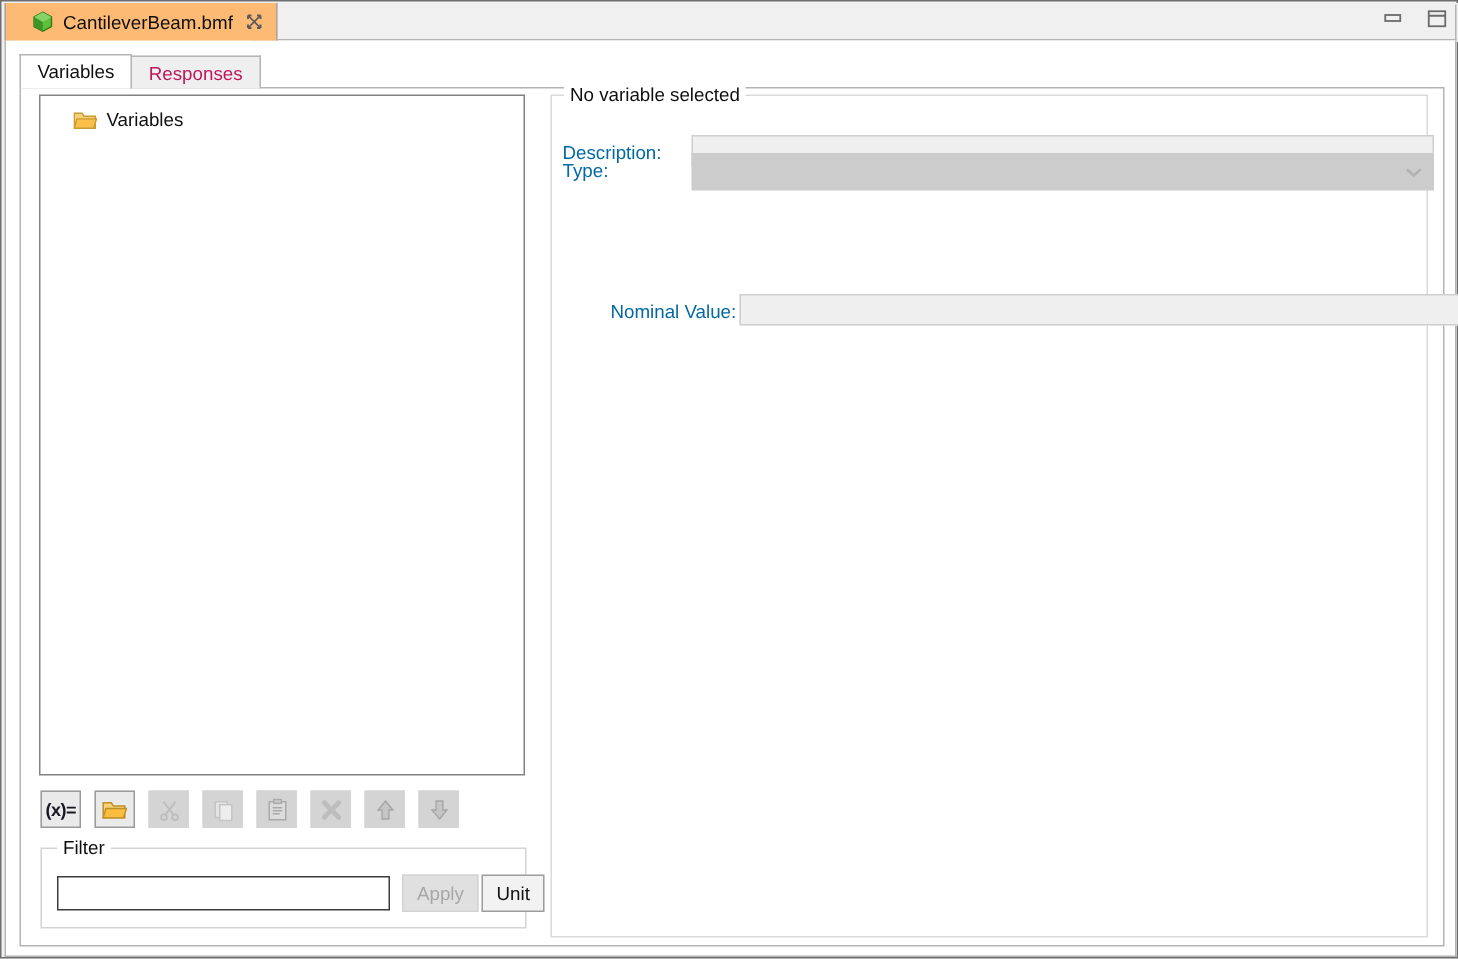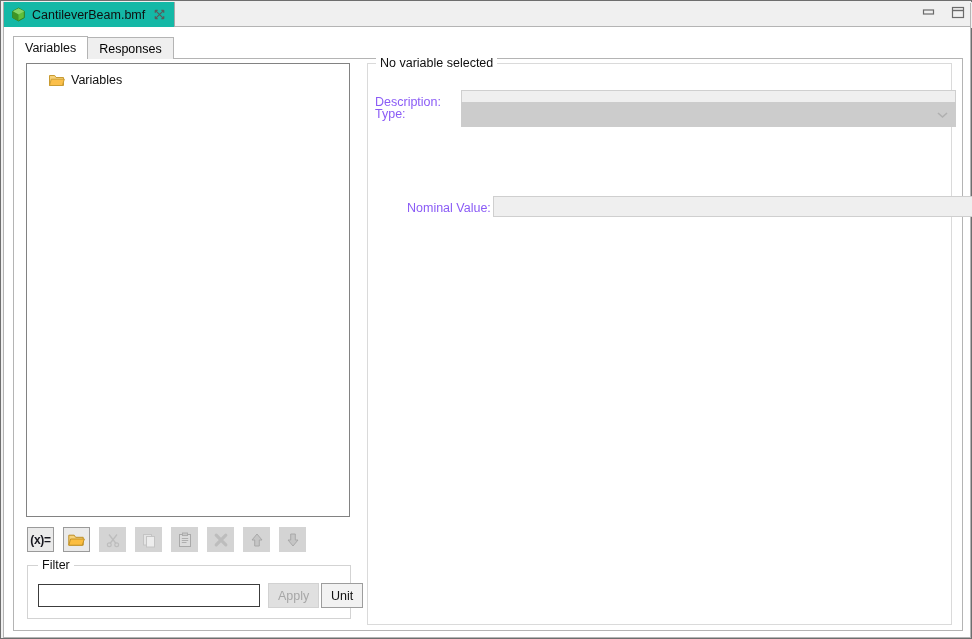--- a/index.html
+++ b/index.html
@@ -31,27 +31,27 @@
     position: absolute;
     left: 1px; top: 1px;
     width: 970px; height: 26px;
     background: #f0f0f0;
   }
   #editor-tab {
     position: absolute;
     left: 1px; top: 0px;
     height: 25px;
     box-sizing: border-box;
-    background: #14b8a6;
+    background: #fdba74;
     border: 1px solid #a8a8a8;
     border-bottom: none;
     border-top: none;
     display: flex;
     align-items: center;
-    padding: 0 8px 0 7px;
+    padding: 0 8px 0 17px;
     z-index: 3;
   }
   #editor-tab .tab-icon {
     width: 15px; height: 15px;
     margin-right: 6px;
     flex: 0 0 auto;
     display: block;
   }
   #editor-tab .tab-title {
     font-size: 12.5px;
@@ -125,21 +125,21 @@
   }
   .tabhdr.active {
     background: #ffffff;
     height: 23px;
     position: relative;
     z-index: 2;
   }
   .tabhdr.inactive {
     background: #efefef;
     border-left: none;
-    color: #000000;
+    color: #be185d;
   }
   #tabcontent {
     position: absolute;
     left: 0; top: 21px;
     width: 950px; height: 573px;
     box-sizing: border-box;
     background: #ffffff;
     border: 1px solid #b4b4b4;
   }
 
@@ -281,21 +281,21 @@
   }
   .field-row {
     position: absolute;
     left: 0;
     height: 24px;
   }
   .field-label {
     position: absolute;
     left: 7px;
     font-size: 12.5px;
-    color: #8b5cf6;
+    color: #0369a1;
     white-space: nowrap;
     line-height: 24px;
   }
   .field-ctl {
     position: absolute;
     left: 93px;
     width: 495px;
     box-sizing: border-box;
   }
   .txt-disabled {

